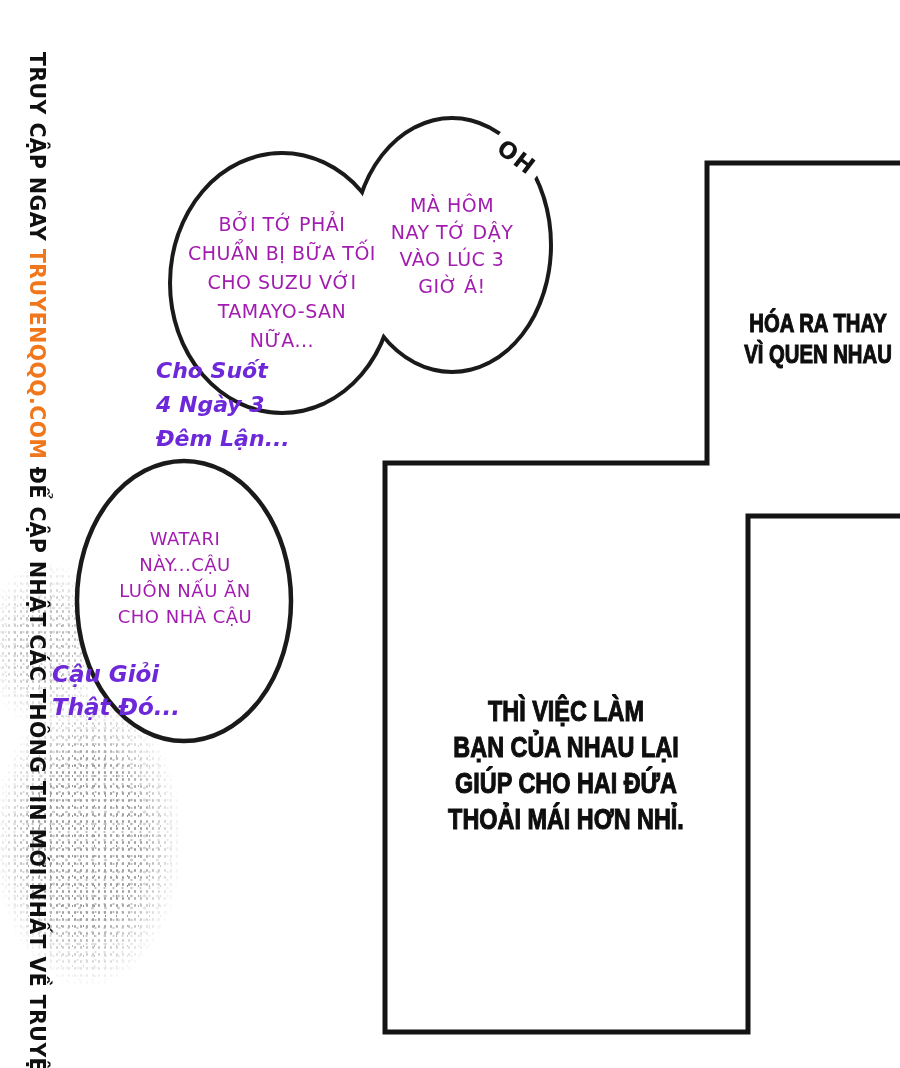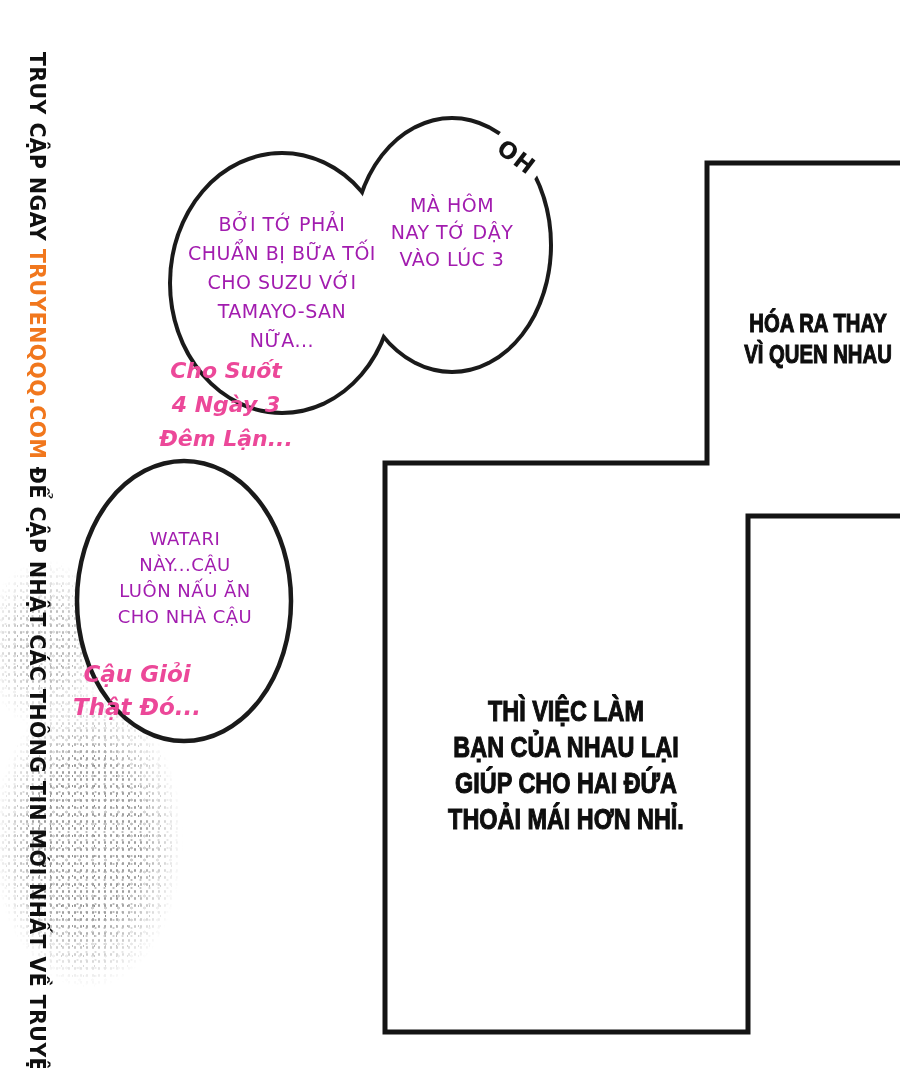--- a/index.html
+++ b/index.html
@@ -45,21 +45,21 @@
   .b-low  {left:79px; top:526px;width:212px;font-size:18px;line-height:26px;letter-spacing:0.5px;}
   .oh{
     position:absolute;left:489px;top:143px;z-index:3;
     transform:rotate(37deg);transform-origin:center;
     background:#ffffff;padding:1px 7px;
     font-size:23px;font-weight:700;letter-spacing:1px;color:#141414;
   }
   
   .note{
     position:absolute;z-index:3;font-family:"DejaVu Sans",sans-serif;
-    font-style:italic;font-weight:600;color:#ec4899;text-align:center;
+    font-style:italic;font-weight:600;color:#6d28d9;text-align:left;
   }
   .n1{left:156px;top:354px;font-size:22px;line-height:34px;width:140px;}
   .n2{left:52px; top:658px;font-size:23px;line-height:33px;width:170px;}
   
   .cap{
     position:absolute;z-index:3;text-align:center;color:#0e0e0e;
     font-family:"Liberation Sans",sans-serif;font-weight:700;
     -webkit-text-stroke:1.1px #0e0e0e;
   }
   .cap-inner{display:block;transform:scaleX(0.78);transform-origin:center;}
@@ -94,20 +94,21 @@
     <div>CHUẨN BỊ BỮA TỐI</div>
     <div>CHO SUZU VỚI</div>
     <div>TAMAYO-SAN</div>
     <div>NỮA...</div>
   </div>
 
   <div class="btxt b-right">
     <div>MÀ HÔM</div>
     <div>NAY TỚ DẬY</div>
     <div>VÀO LÚC 3</div>
+    <div>GIỜ Á!</div>
   </div>
 
   <div class="oh">OH</div>
 
   <div class="note n1">
     <div>Cho Suốt</div>
     <div>4 Ngày 3</div>
     <div>Đêm Lận...</div>
   </div>
 

